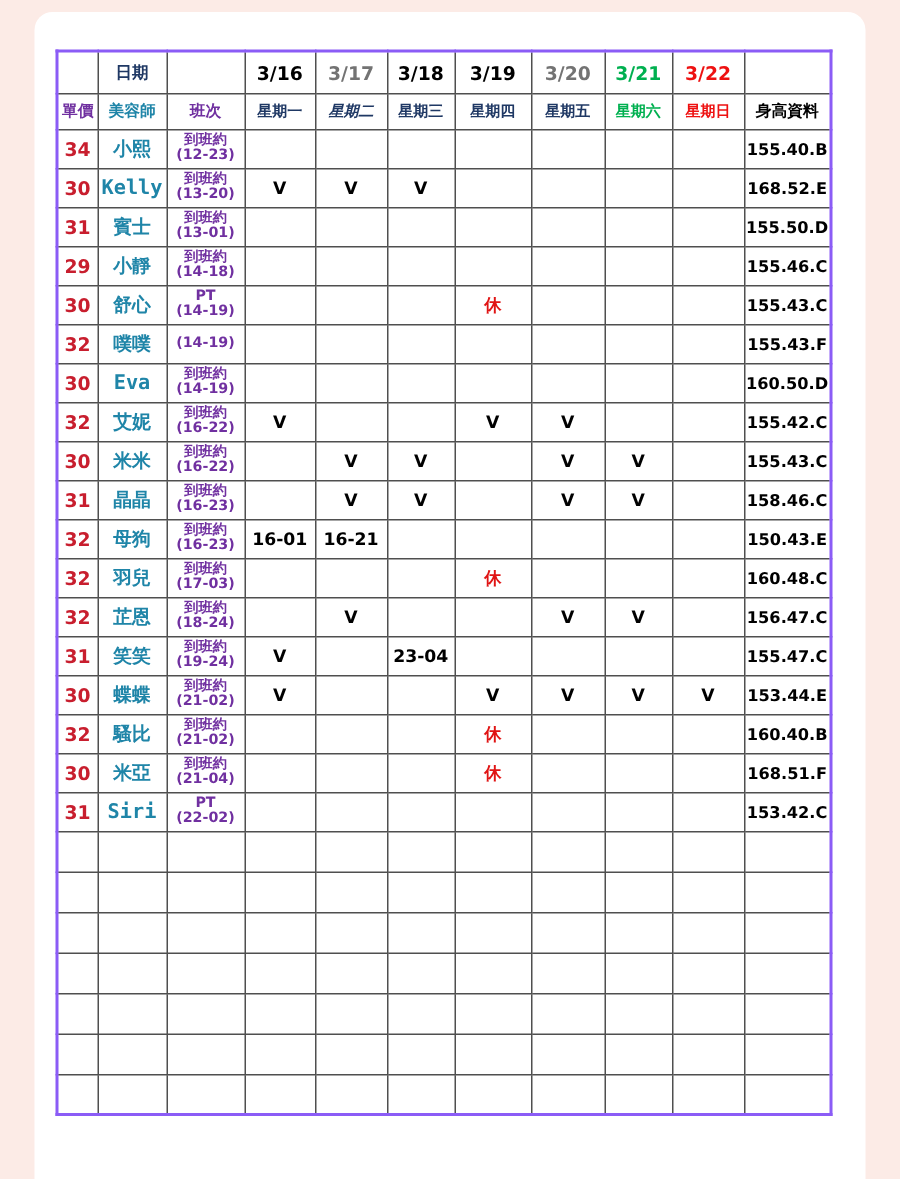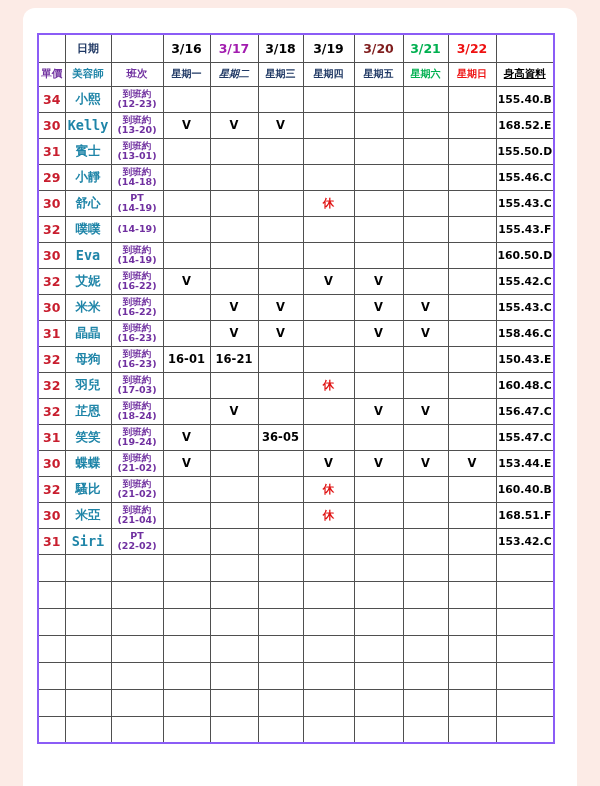--- a/index.html
+++ b/index.html
@@ -24,21 +24,21 @@
     overflow:hidden;white-space:nowrap;
   }
   thead tr.r-dates{height:28px;}
   thead tr.r-days{height:24px;}
   tbody tr{height:26px;}
   tbody tr.empty-row{height:27px;}
   .date-cell{font-size:12.5px;font-weight:bold;color:#000;}
   .day-cell{font-size:10px;font-weight:bold;}
   .h-label{font-size:10.5px;font-weight:bold;}
   .h-date-label{font-size:11px;font-weight:bold;}
-  .height-head{color:#000;font-size:10.5px;text-decoration:underline;}
+  .height-head{color:#000;font-size:10.5px;}
   .c-price{color:#c81e2e;font-weight:bold;font-size:12.5px;}
   .c-name{color:#1f85a8;font-weight:bold;font-size:12.5px;}
   .c-name.latin{font-family:"DejaVu Sans Mono", monospace;font-size:13.5px;font-weight:bold;}
   .c-shift{color:#7030a0;font-weight:bold;font-size:9.5px;line-height:10.5px;}
   .c-shift div{text-align:center;}
   .c-mark{color:#000;font-weight:bold;font-size:11.5px;}
   .c-mark.c-rest{color:#e01414;font-size:11.5px;}
   .c-height{color:#000;font-weight:bold;font-size:10.8px;}
 </style>
 </head>
@@ -59,24 +59,24 @@
       <col style="width:45px">
     <col style="width:48px">
       <col style="width:58px">
   </colgroup>
   <thead>
     <tr class="r-dates">
       <th></th>
       <th class="h-date-label" style="color: rgb(31, 56, 100);">日期</th>
       <th></th>
       <th class="date-cell" style="color: rgb(0, 0, 0);">3/16</th>
-      <th class="date-cell" style="color: #a21caf;">3/17</th>
+      <th class="date-cell" style="color: #737373;">3/17</th>
       <th class="date-cell" style="color: rgb(0, 0, 0);">3/18</th>
       <th class="date-cell" style="color: rgb(0, 0, 0);">3/19</th>
-      <th class="date-cell" style="color: #7f1d1d;">3/20</th>
+      <th class="date-cell" style="color: #737373;">3/20</th>
       <th class="date-cell" style="color: rgb(0, 176, 80);">3/21</th>
       <th class="date-cell" style="color: rgb(238, 17, 17);">3/22</th>
       <th></th>
     </tr>
     <tr class="r-days">
       <th class="h-label" style="color:#7030a0">單價</th>
       <th class="h-label" style="color:#1f85a8">美容師</th>
       <th class="h-label" style="color:#7030a0">班次</th>
       <th class="day-cell" style="color: rgb(31, 56, 100);">星期一</th>
       <th class="day-cell" style="color: rgb(31, 56, 100); font-style: italic;">星期二</th>
@@ -298,21 +298,21 @@
       </tr>
       <tr>
         <td class="c-price">31</td>
         <td class="c-name">笑笑</td>
         <td class="c-shift">
           <div>到班約</div>
           <div>(19-24)</div>
         </td>
         <td class="c-mark">V</td>
         <td class="c-mark"></td>
-        <td class="c-mark">36-05</td>
+        <td class="c-mark">23-04</td>
         <td class="c-mark"></td>
         <td class="c-mark"></td>
         <td class="c-mark"></td>
         <td class="c-mark"></td>
         <td class="c-height">155.47.C</td>
       </tr>
       <tr>
         <td class="c-price">30</td>
         <td class="c-name">蝶蝶</td>
         <td class="c-shift">

